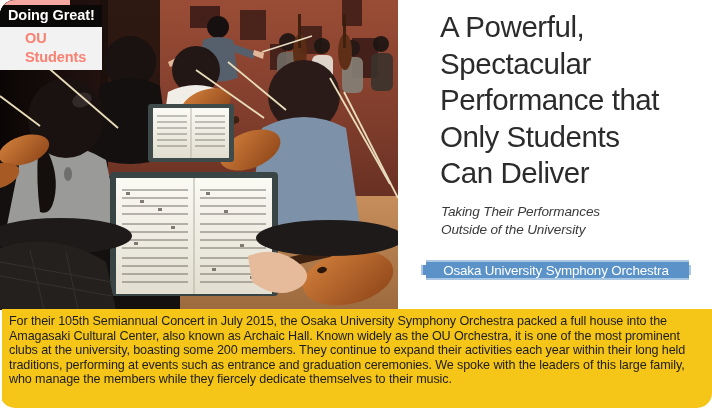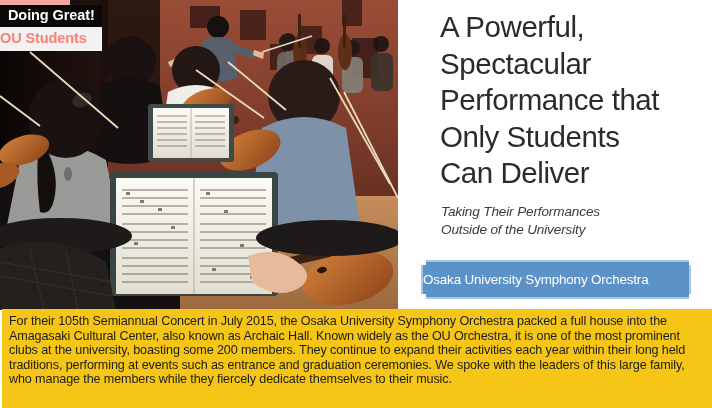--- a/index.html
+++ b/index.html
@@ -12,20 +12,21 @@
     height: 408px;
     overflow: hidden;
     font-family: "Liberation Sans", sans-serif;
   }
   .page {
     position: relative;
     width: 712px;
     height: 408px;
     overflow: hidden;
     background: #ffffff;
+    border-radius: 15px;
   }
 
   
   .photo {
     position: absolute;
     left: 0;
     top: 0;
     width: 398px;
     height: 310px;
     overflow: hidden;
@@ -54,21 +55,21 @@
     line-height: 19px;
     padding: 1px 0 2px 8px;
     letter-spacing: -0.1px;
   }
   .badge-light {
     background: #f2f2f2;
     color: #fa8072;
     font-size: 14.5px;
     font-weight: bold;
     line-height: 19px;
-    padding: 2px 0 3px 0;
+    padding: 2px 0 3px 25px;
     letter-spacing: -0.1px;
   }
 
   
   .right-panel {
     position: absolute;
     left: 398px;
     top: 0;
     width: 314px;
     height: 310px;
@@ -102,26 +103,27 @@
     white-space: pre-line;
     font-style: italic;
   }
 
   
   .orch-button {
     position: absolute;
     left: 421px;
     top: 260px;
     width: 270px;
-    height: 39px;
+    height: 20px;
     background: #5b93c8;
     border: 2px solid #a9c6e2;
     box-sizing: border-box;
     display: flex;
     align-items: center;
+    justify-content: center;
     z-index: 20;
   }
   .orch-button .orch-label {
     color: #ffffff;
     font-size: 13.4px;
     line-height: 15px;
     letter-spacing: -0.15px;
     white-space: nowrap;
   }
   

